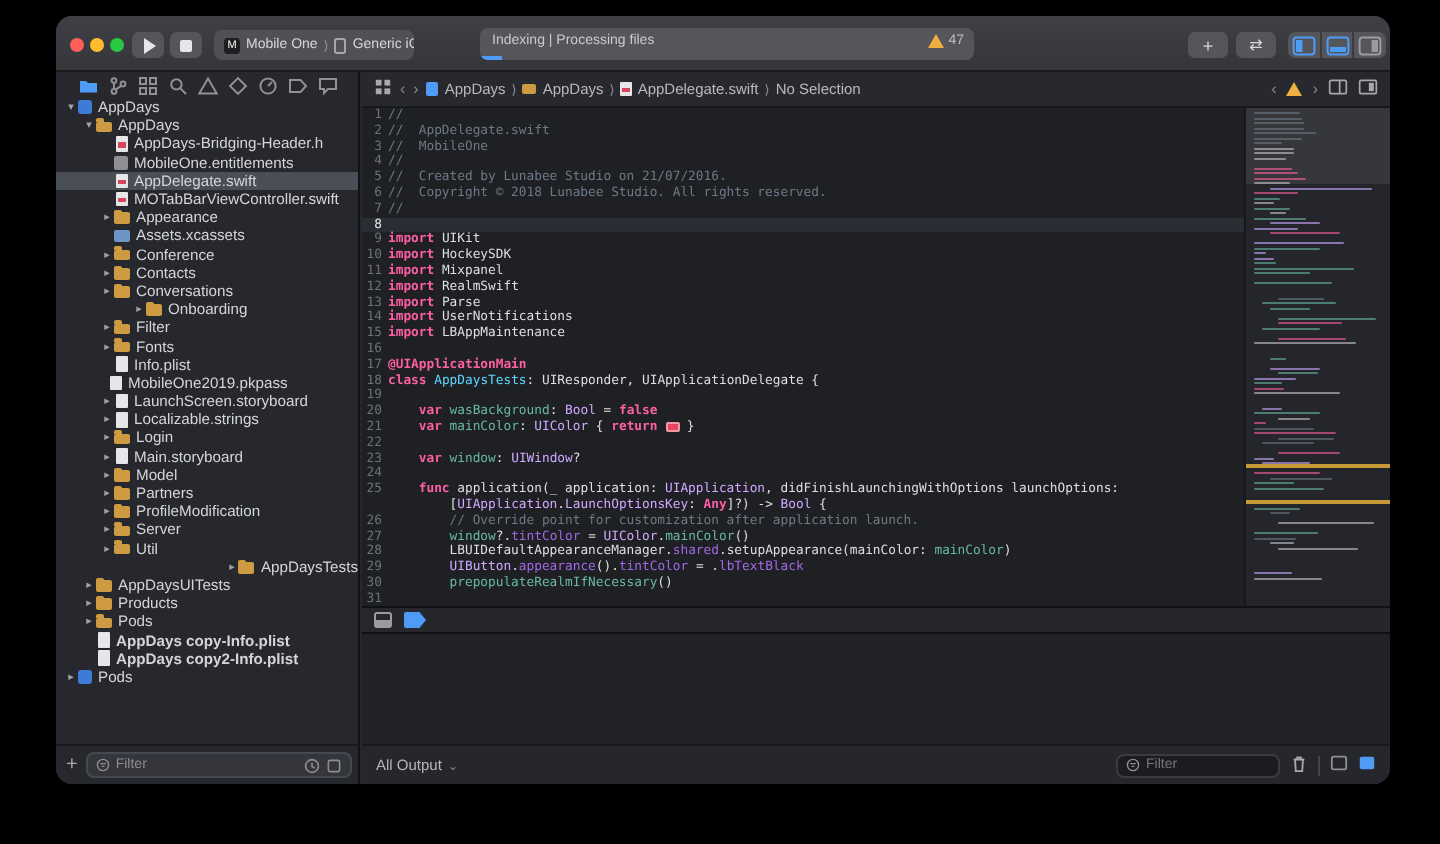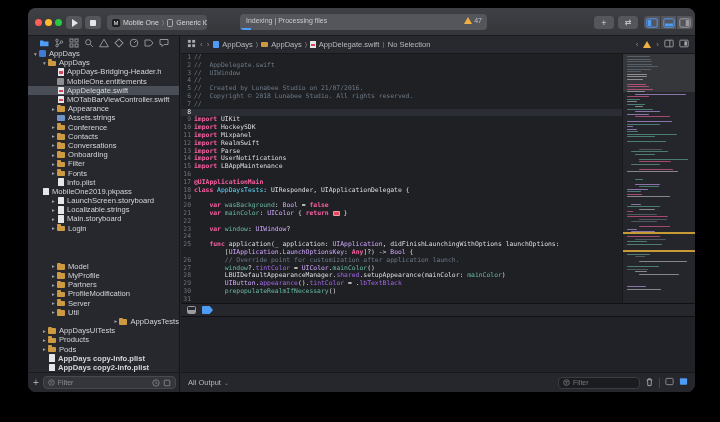--- a/index.html
+++ b/index.html
@@ -281,91 +281,86 @@
             <span>MOTabBarViewController.swift</span>
           </div>
           <div class="trow" style="padding-left: 22px;">
             <span class="disc">▸</span>
             <span class="ti folder"></span>
             <span>Appearance</span>
           </div>
           <div class="trow" style="padding-left: 22px;">
             <span class="disc"></span>
             <span class="ti file-assets"></span>
-            <span>Assets.strings</span>
+            <span>Assets.xcassets</span>
           </div>
           <div class="trow" style="padding-left: 22px;">
             <span class="disc">▸</span>
             <span class="ti folder"></span>
             <span>Conference</span>
           </div>
           <div class="trow" style="padding-left: 22px;">
             <span class="disc">▸</span>
             <span class="ti folder"></span>
             <span>Contacts</span>
           </div>
           <div class="trow" style="padding-left: 22px;">
             <span class="disc">▸</span>
             <span class="ti folder"></span>
             <span>Conversations</span>
           </div>
-          <div class="trow" style="padding-left: 22px;">
+          <div class="trow" style="padding-left: 22px; margin-left: 16px;">
             <span class="disc">▸</span>
             <span class="ti folder"></span>
             <span>Onboarding</span>
           </div>
           <div class="trow" style="padding-left: 22px;">
             <span class="disc">▸</span>
             <span class="ti folder"></span>
             <span>Filter</span>
           </div>
           <div class="trow" style="padding-left: 22px;">
             <span class="disc">▸</span>
             <span class="ti folder"></span>
             <span>Fonts</span>
           </div>
           <div class="trow" style="padding-left: 22px;">
             <span class="disc"></span>
             <span class="ti file"></span>
             <span>Info.plist</span>
           </div>
-          <div class="trow" style="padding-left: 7px;">
+          <div class="trow" style="padding-left: 19px;">
             <span class="disc"></span>
             <span class="ti file"></span>
             <span>MobileOne2019.pkpass</span>
           </div>
           <div class="trow" style="padding-left: 22px;">
             <span class="disc">▸</span>
             <span class="ti file"></span>
             <span>LaunchScreen.storyboard</span>
           </div>
           <div class="trow" style="padding-left: 22px;">
             <span class="disc">▸</span>
             <span class="ti file"></span>
             <span>Localizable.strings</span>
           </div>
           <div class="trow" style="padding-left: 22px;">
             <span class="disc">▸</span>
+            <span class="ti folder"></span>
+            <span>Login</span>
+          </div>
+          <div class="trow" style="padding-left: 22px;">
+            <span class="disc">▸</span>
             <span class="ti file"></span>
             <span>Main.storyboard</span>
           </div>
           <div class="trow" style="padding-left: 22px;">
             <span class="disc">▸</span>
             <span class="ti folder"></span>
-            <span>Login</span>
-          </div>
-          <div class="trow" style="padding-left: 22px; margin-top: 29px;">
-            <span class="disc">▸</span>
-            <span class="ti folder"></span>
             <span>Model</span>
-          </div>
-          <div class="trow" style="padding-left: 22px;">
-            <span class="disc">▸</span>
-            <span class="ti folder"></span>
-            <span>MyProfile</span>
           </div>
           <div class="trow" style="padding-left: 22px;">
             <span class="disc">▸</span>
             <span class="ti folder"></span>
             <span>Partners</span>
           </div>
           <div class="trow" style="padding-left: 22px;">
             <span class="disc">▸</span>
             <span class="ti folder"></span>
             <span>ProfileModification</span>
@@ -490,21 +485,21 @@
                 <rect x="6.5" y="2.5" width="3" height="5" fill="#A8A9AD"></rect>
               </svg>
           </span>
         </span>
       </div>
 
       <div class="code-wrap">
         <div class="code" id="code">
             <div class="cl"><span class="gut">1</span><span><span class="tk-cm">//</span></span></div>
             <div class="cl"><span class="gut">2</span><span><span class="tk-cm">//  AppDelegate.swift</span></span></div>
-            <div class="cl"><span class="gut">3</span><span><span class="tk-cm">//  UIWindow</span></span></div>
+            <div class="cl"><span class="gut">3</span><span><span class="tk-cm">//  MobileOne</span></span></div>
             <div class="cl"><span class="gut">4</span><span><span class="tk-cm">//</span></span></div>
             <div class="cl"><span class="gut">5</span><span><span class="tk-cm">//  Created by Lunabee Studio on 21/07/2016.</span></span></div>
             <div class="cl"><span class="gut">6</span><span><span class="tk-cm">//  Copyright © 2018 Lunabee Studio. All rights reserved.</span></span></div>
             <div class="cl"><span class="gut">7</span><span><span class="tk-cm">//</span></span></div>
             <div class="cl cursor"><span class="gut">8</span><span></span></div>
             <div class="cl"><span class="gut">9</span><span><span class="tk-kw">import</span><span class="tk-pl"> UIKit</span></span></div>
             <div class="cl"><span class="gut">10</span><span><span class="tk-kw">import</span><span class="tk-pl"> HockeySDK</span></span></div>
             <div class="cl"><span class="gut">11</span><span><span class="tk-kw">import</span><span class="tk-pl"> Mixpanel</span></span></div>
             <div class="cl"><span class="gut">12</span><span><span class="tk-kw">import</span><span class="tk-pl"> RealmSwift</span></span></div>
             <div class="cl"><span class="gut">13</span><span><span class="tk-kw">import</span><span class="tk-pl"> Parse</span></span></div>

